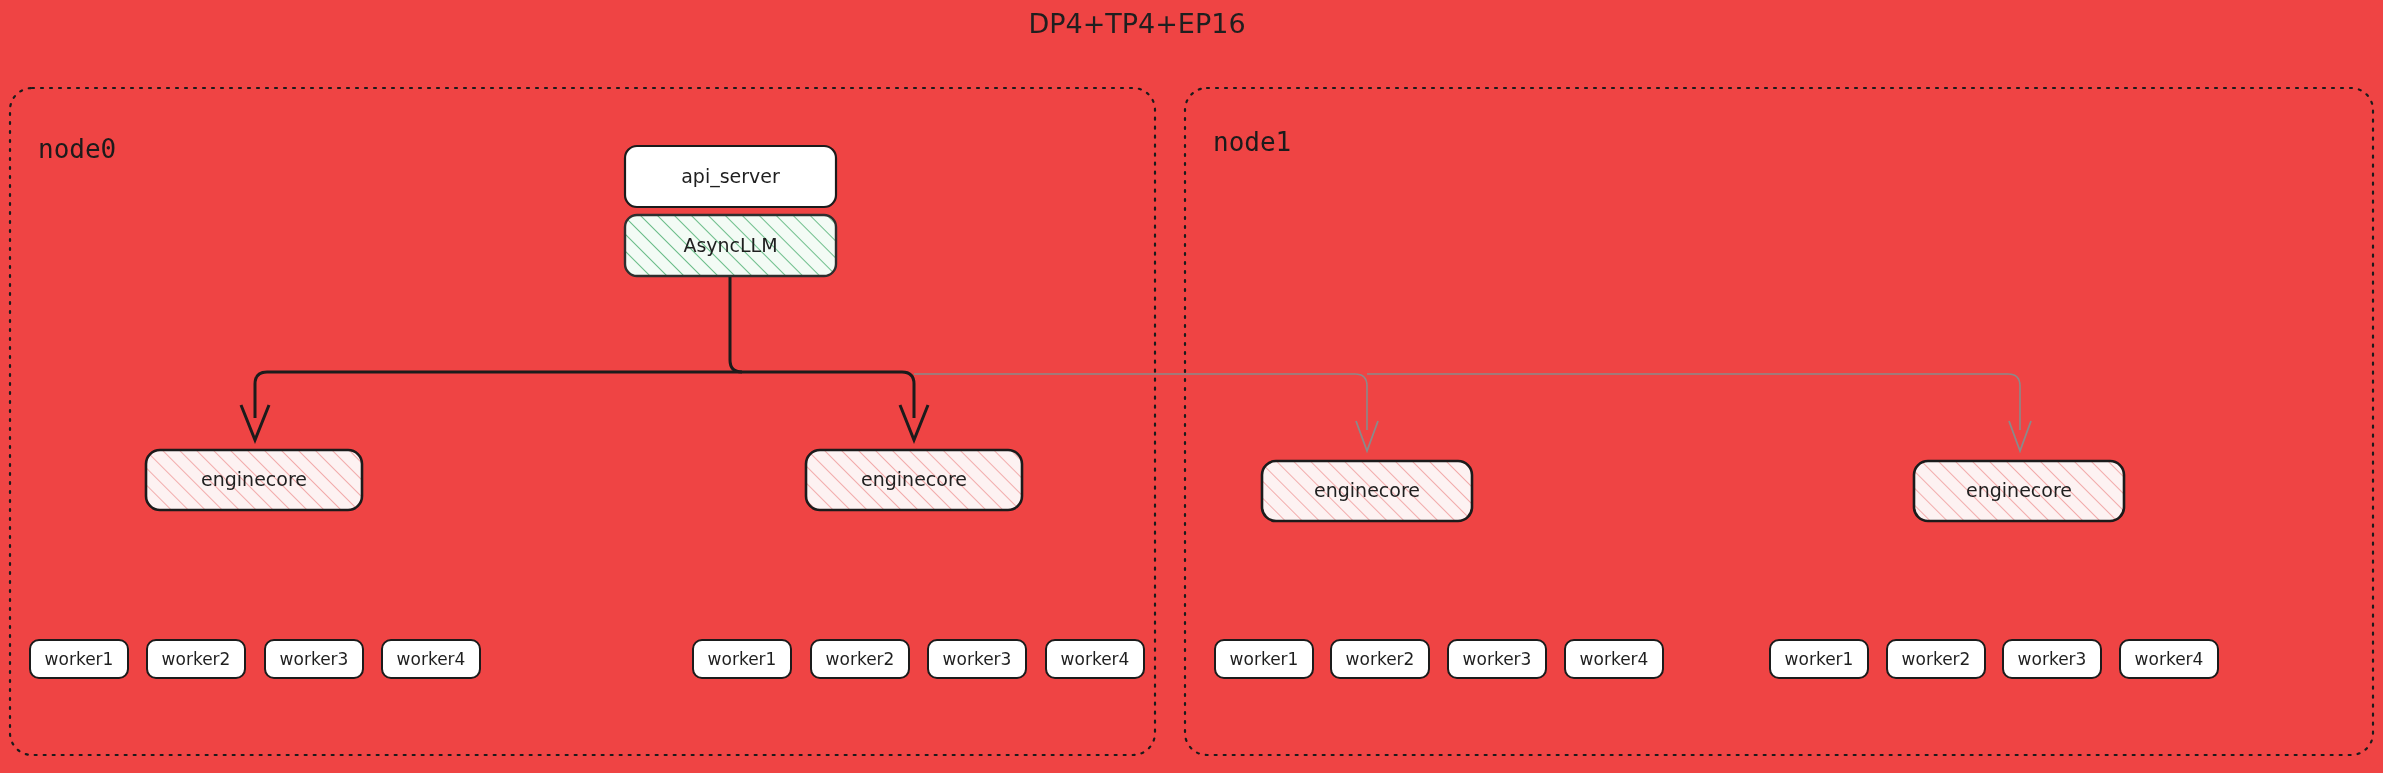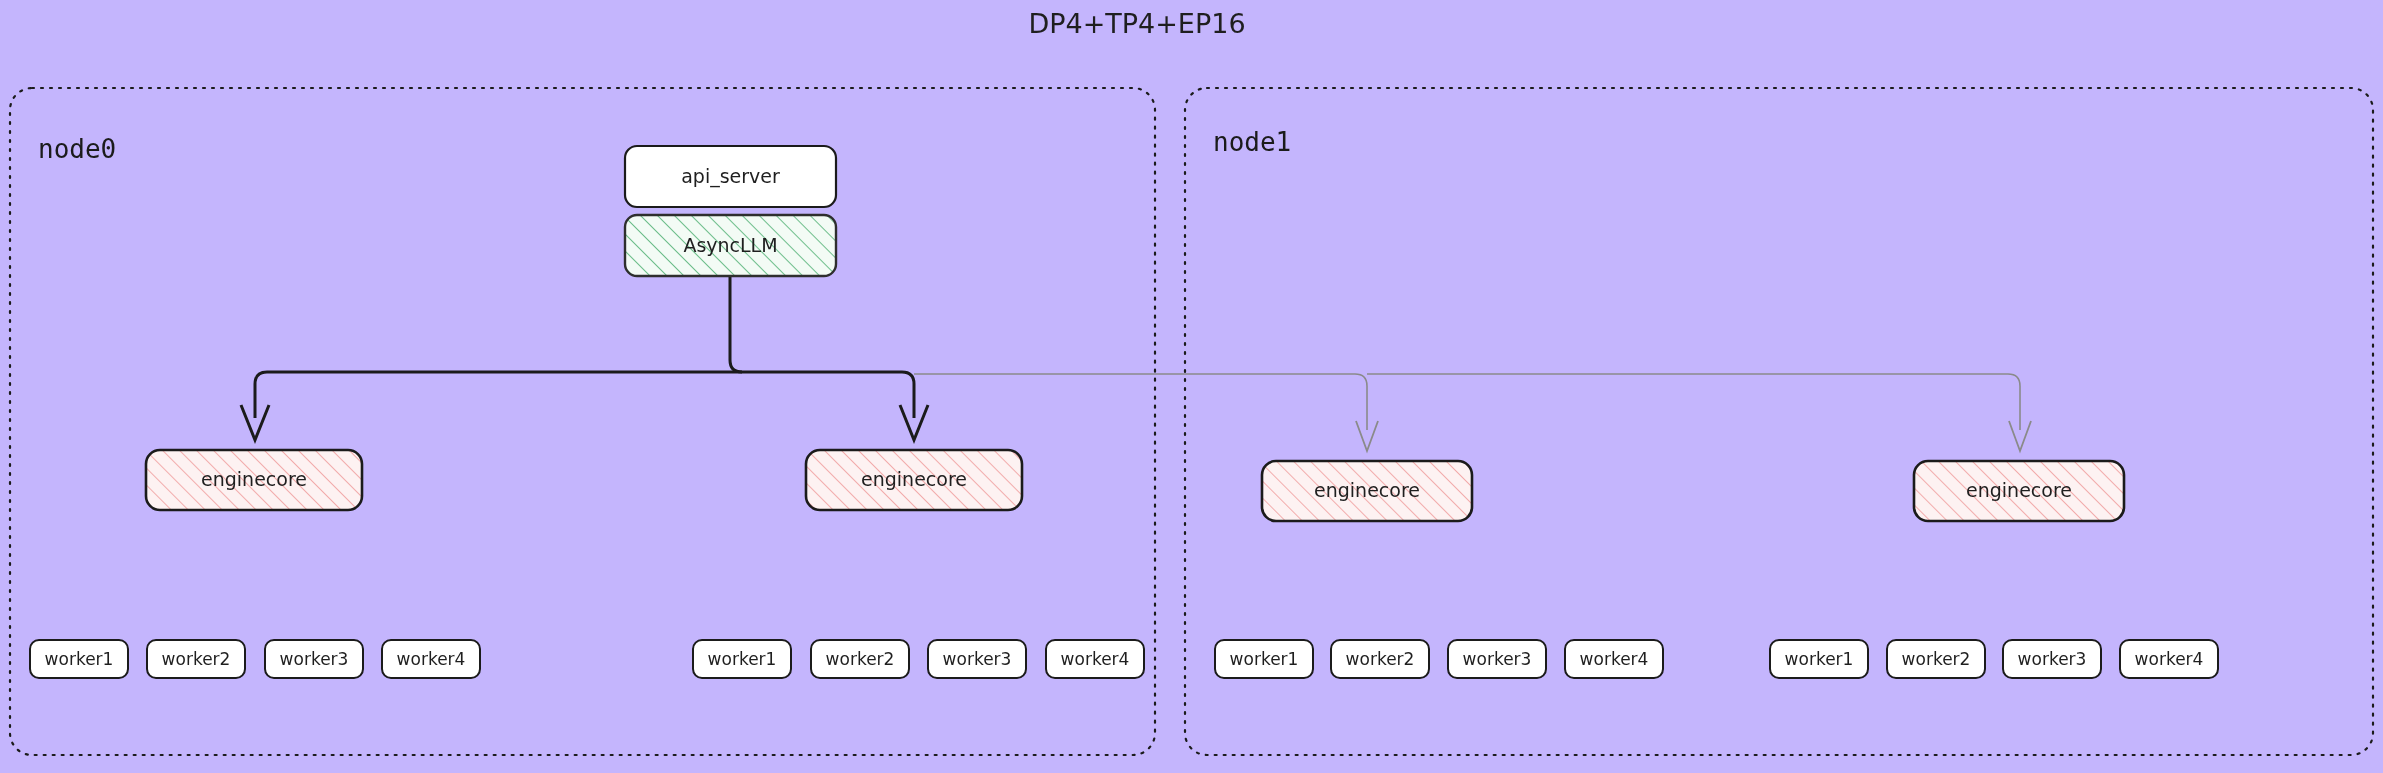--- a/index.html
+++ b/index.html
@@ -7,21 +7,21 @@
     padding: 0;
     background: #ffffff;
   }
   body {
     font-family: "DejaVu Sans", sans-serif;
   }
   #canvas {
     position: relative;
     width: 2383px;
     height: 773px;
-    background: #c4b5fd;
+    background: #ef4444;
     overflow: hidden;
   }
   #diagram-svg {
     position: absolute;
     left: 0;
     top: 0;
     width: 2383px;
     height: 773px;
   }
   .title-text {

